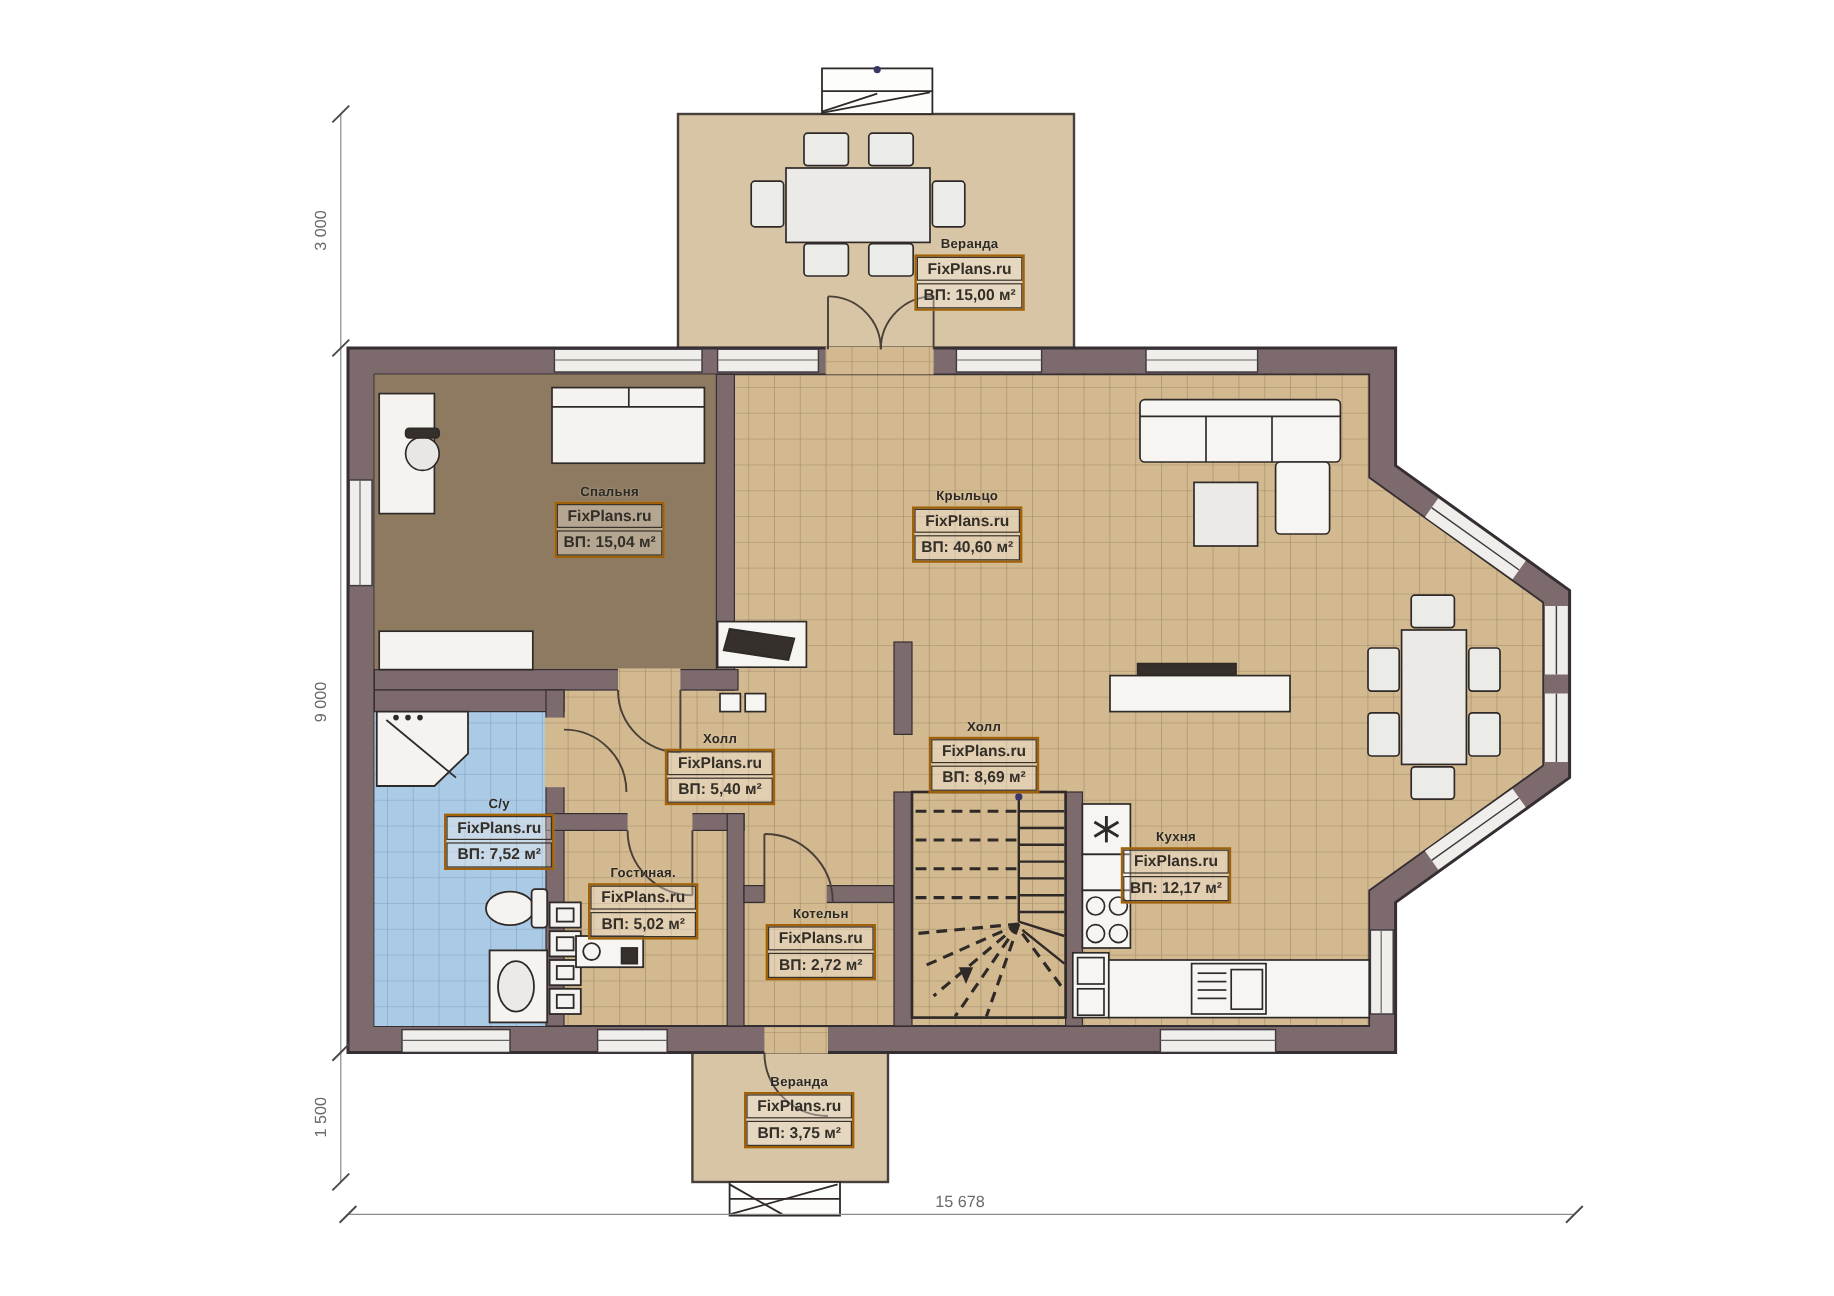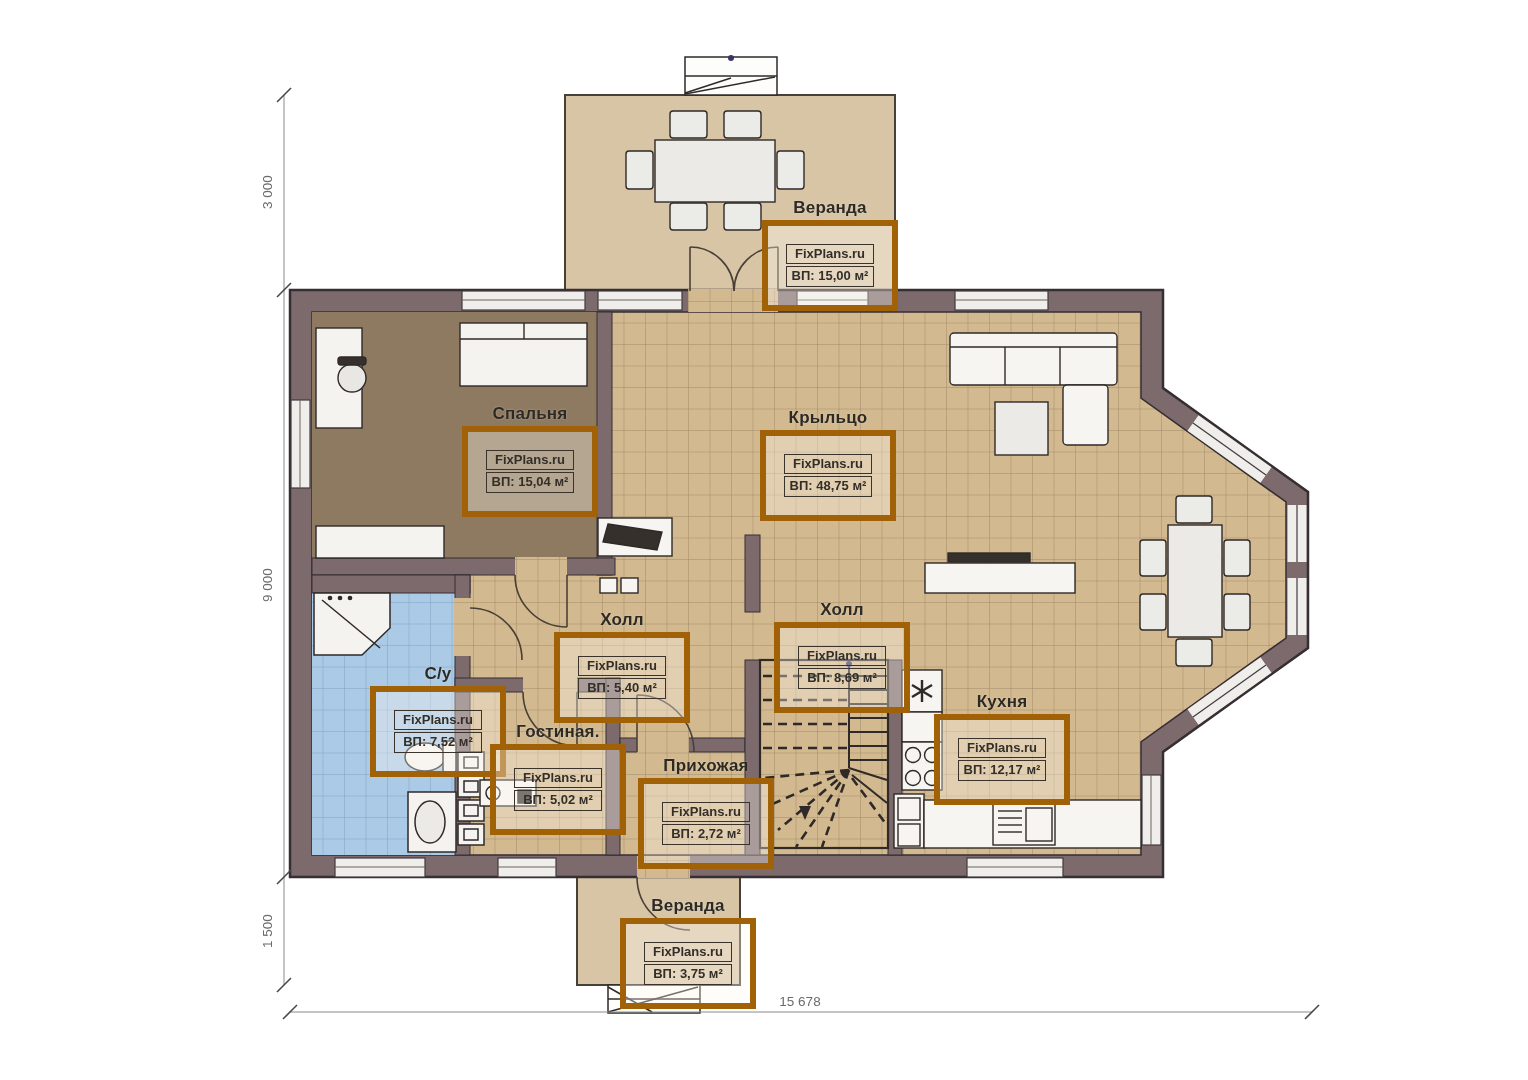--- a/index.html
+++ b/index.html
@@ -1,22 +1,22 @@
 <!DOCTYPE html>
 <html><head>
 <meta charset="utf-8">
 <style>
   html,body{margin:0;padding:0;background:#ffffff;}
   .canvas{position:relative;width:1528px;height:1080px;background:#ffffff;overflow:hidden;
           font-family:"Liberation Sans", sans-serif;}
   .plan-svg{position:absolute;left:0;top:0;}
   .room-label{position:absolute;z-index:6;}
-  .room-name{font-size:17px;font-weight:bold;color:#2d2a24;text-align:center;margin-bottom:2px;
+  .room-name{font-size:11px;font-weight:bold;color:#2d2a24;text-align:center;margin-bottom:2px;
              letter-spacing:.2px;text-shadow:0 0 2px rgba(255,255,255,.4);}
-  .wm-box{border:6px solid #a16207;background:rgba(255,250,240,.35);padding:18px;width:88px;}
+  .wm-box{border:2px solid #a16207;background:rgba(255,250,240,.35);padding:0;width:88px;}
   .wm-row{border:1.5px solid #3a332c;padding:1px 2px;text-align:center;font-size:13px;
           font-weight:bold;color:#332f28;line-height:1.25;}
   .wm-row + .wm-row{margin-top:2px;}
 </style>
 </head>
 <body>
 
 <div class="canvas">
 
 <svg class="plan-svg" width="1528" height="1080" viewBox="0 0 1528 1080">
@@ -297,21 +297,21 @@
   <div class="wm-box">
     <div class="wm-row">FixPlans.ru</div>
     <div class="wm-row">ВП: 15,04 м²</div>
   </div>
 </div>
 
 <div class="room-label" style="left:760px;top:408px;">
   <div class="room-name">Крыльцо</div>
   <div class="wm-box">
     <div class="wm-row">FixPlans.ru</div>
-    <div class="wm-row">ВП: 48,75 м²</div>
+    <div class="wm-row">ВП: 40,60 м²</div>
   </div>
 </div>
 
 <div class="room-label" style="left:554px;top:610px;">
   <div class="room-name">Холл</div>
   <div class="wm-box">
     <div class="wm-row">FixPlans.ru</div>
     <div class="wm-row">ВП: 5,40 м²</div>
   </div>
 </div>
@@ -334,21 +334,21 @@
 
 <div class="room-label" style="left:490px;top:722px;">
   <div class="room-name">Гостиная.</div>
   <div class="wm-box">
     <div class="wm-row">FixPlans.ru</div>
     <div class="wm-row">ВП: 5,02 м²</div>
   </div>
 </div>
 
 <div class="room-label" style="left:638px;top:756px;">
-  <div class="room-name">Прихожая</div>
+  <div class="room-name">Котельн</div>
   <div class="wm-box">
     <div class="wm-row">FixPlans.ru</div>
     <div class="wm-row">ВП: 2,72 м²</div>
   </div>
 </div>
 
 <div class="room-label" style="left:934px;top:692px;">
   <div class="room-name">Кухня</div>
   <div class="wm-box">
     <div class="wm-row">FixPlans.ru</div>

